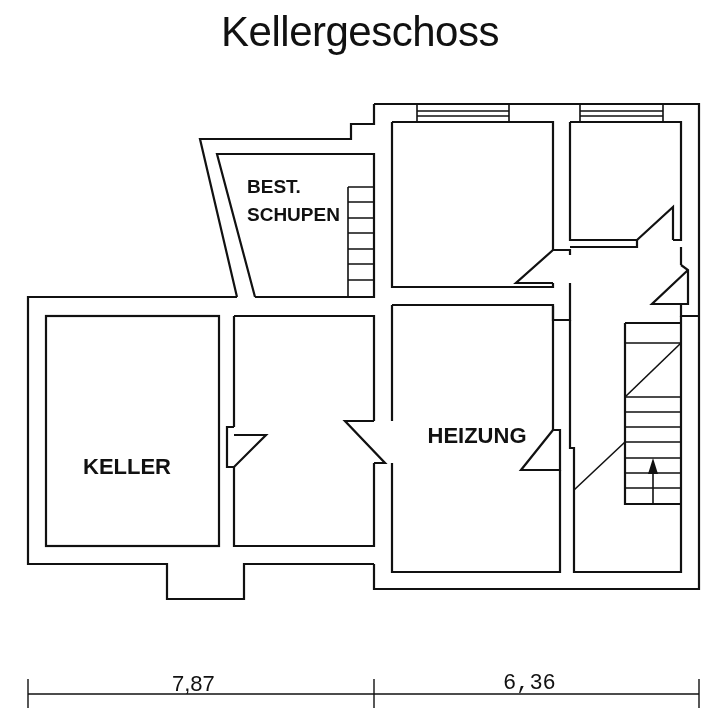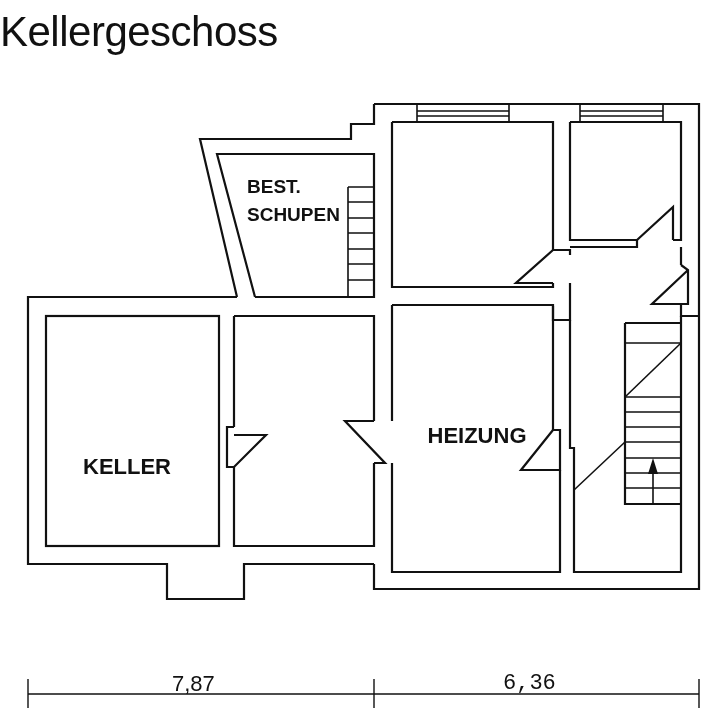--- a/index.html
+++ b/index.html
@@ -1,17 +1,17 @@
 <!DOCTYPE html>
 <html><head>
 <meta charset="utf-8">
 <style>
   html, body { margin:0; padding:0; background:#ffffff; }
   body { width:720px; height:720px; position:relative; overflow:hidden; font-family:"Liberation Sans", "DejaVu Sans", sans-serif; }
-  .title { position:absolute; left:0; top:8px; width:720px; font-size:42px; color:#111; letter-spacing:-0.5px; }
+  .title { position:absolute; left:0; top:8px; width:720px; text-align:center; font-size:42px; color:#111; letter-spacing:-0.5px; }
   svg.plan { position:absolute; left:0; top:0; }
   .w { fill:none; stroke:#111; stroke-width:2.2; stroke-linejoin:miter; }
   .t { stroke:#111; stroke-width:1.6; fill:none; }
   .lbl { font-family:"Liberation Sans", "DejaVu Sans", sans-serif; font-weight:bold; fill:#111; font-stretch:condensed; }
   .dimtxt { position:absolute; font-size:22px; color:#111; }
 </style>
 </head>
 <body>
 
 <div class="title">Kellergeschoss</div>

